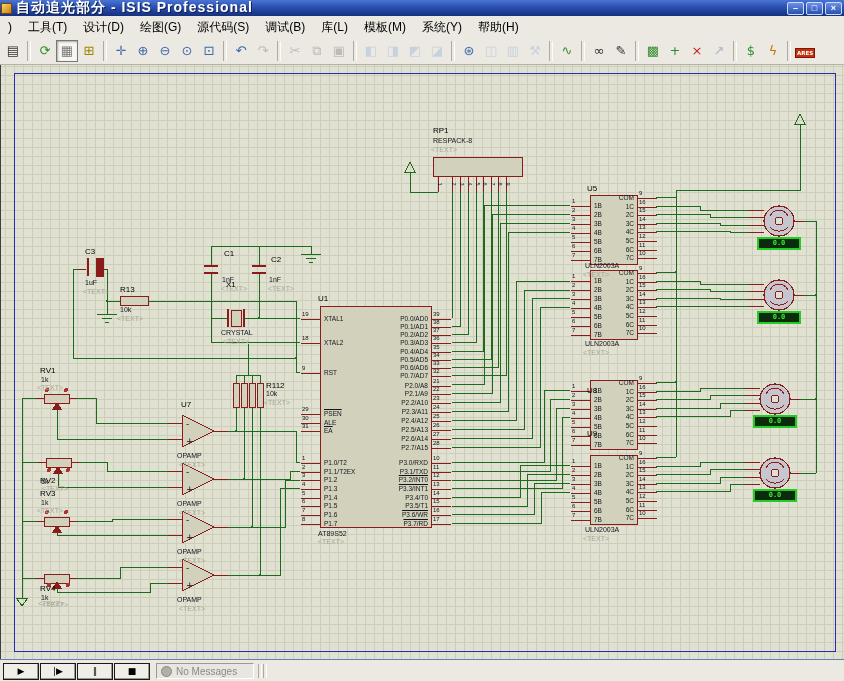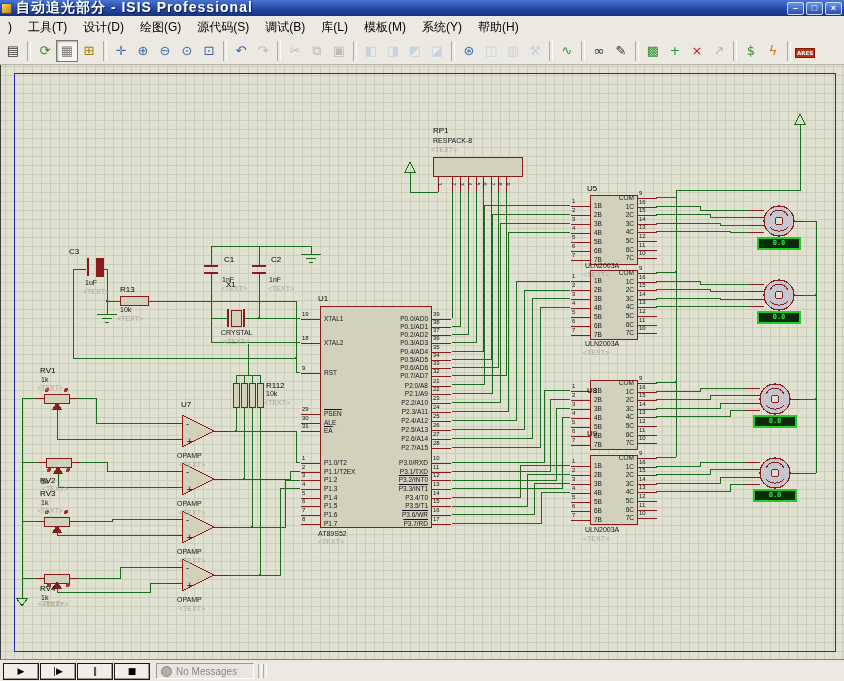--- a/index.html
+++ b/index.html
@@ -1013,27 +1013,27 @@
 
     <span class="rpn">6</span>
 
     <span class="rpn">7</span>
 
     <span class="rpn">8</span>
 
     <span class="rpn">9</span>
   </div>
 
-  <div class="lbl ref" style="left:69px;top:247px">C3</div>
+  <div class="lbl ref" style="left:85px;top:247px">C3</div>
   <div class="lbl" style="left:85px;top:279px">1uF</div>
   <div class="lbl ghost" style="left:83px;top:288px">&lt;TEXT&gt;</div>
   <div class="lbl ref" style="left:120px;top:285px">R13</div>
   <div class="lbl" style="left:120px;top:306px">10k</div>
   <div class="lbl ghost" style="left:117px;top:315px">&lt;TEXT&gt;</div>
-  <div class="lbl ref" style="left:224px;top:255px">C1</div>
+  <div class="lbl ref" style="left:224px;top:249px">C1</div>
   <div class="lbl" style="left:222px;top:276px">1nF</div>
   <div class="lbl ghost" style="left:221px;top:285px">&lt;TEXT&gt;</div>
   <div class="lbl ref" style="left:271px;top:255px">C2</div>
   <div class="lbl" style="left:269px;top:276px">1nF</div>
   <div class="lbl ghost" style="left:268px;top:285px">&lt;TEXT&gt;</div>
   <div class="lbl ref" style="left:226px;top:280px">X1</div>
   <div class="lbl" style="left:221px;top:329px">CRYSTAL</div>
   <div class="lbl ghost" style="left:223px;top:338px">&lt;TEXT&gt;</div>
   <div class="lbl ref" style="left:266px;top:381px">R112</div>
   <div class="lbl" style="left:266px;top:390px">10k</div>

